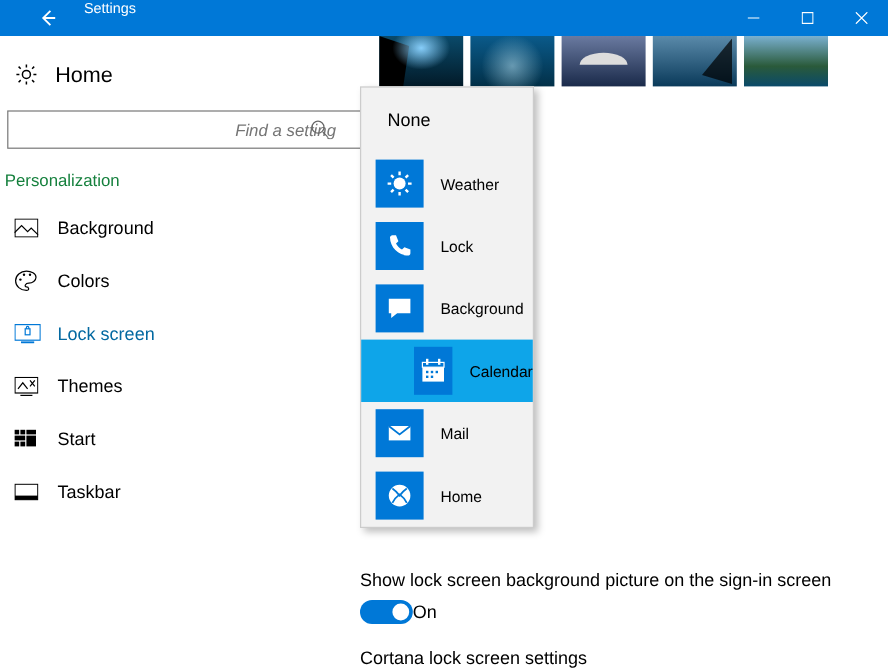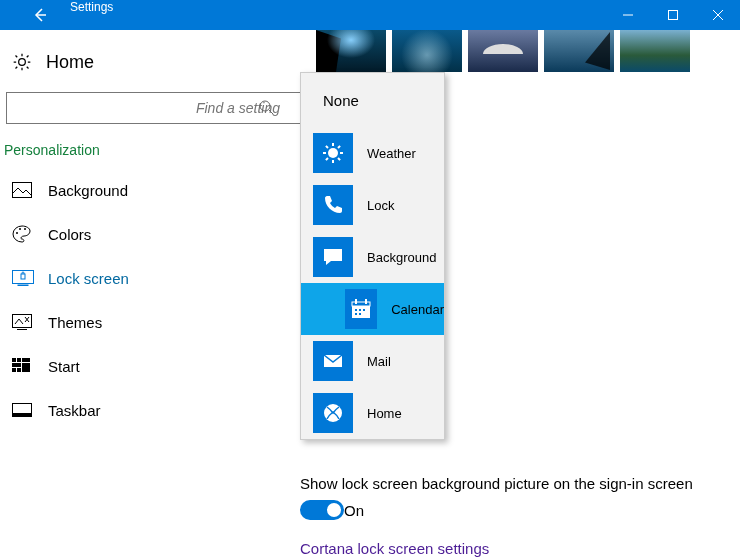--- a/index.html
+++ b/index.html
@@ -35,21 +35,21 @@
   .t2 { background: linear-gradient(#6a7aa0,#1a2a4a); }
   .t2::after { content:""; position:absolute; left:15px; top:14px; width:40px; height:10px; background:#ddd; border-radius:50% 50% 0 0/100% 100% 0 0; }
   .t3 { background: linear-gradient(#5a8aaa,#0a3a5a); }
   .t3::after { content:""; position:absolute; right:4px; top:2px; width:25px; height:38px; background:rgba(0,0,0,0.7); clip-path: polygon(100% 0, 100% 100%, 0 80%); }
   .t4 { background: linear-gradient(#7ab0d0 0%, #2a5a3a 60%, #0a4a6a 100%); }
   .signin-label { position:absolute; top:445px; left:0; font-size:15px; }
   .toggle-row { position:absolute; top:470px; left:0; display:flex; align-items:center; }
   .toggle { width:44px; height:20px; background:#0078d7; border-radius:10px; position:relative; cursor:pointer; }
   .toggle::after { content:""; position:absolute; right:3px; top:3px; width:14px; height:14px; background:#fff; border-radius:50%; }
   .toggle-label { font-size:15px; }
-  .link { position:absolute; top:510px; left:0; color:#4c1d95; font-size:15px; cursor:pointer; }
+  .link { position:absolute; top:510px; left:0; color:#000000; font-size:15px; cursor:pointer; }
   
   .dropdown { position:absolute; top:42px; left:0; width:145px; background:#f2f2f2; border:1px solid #ccc; box-shadow:3px 3px 6px rgba(0,0,0,0.25); z-index:10; }
   .dd-none { height:54px; display:flex; align-items:center; padding-left:22px; font-size:15px; cursor:pointer; }
   .dd-item { height:52px; display:flex; align-items:center; padding-left:12px; gap:14px; font-size:13px; cursor:pointer; }
   .dd-item.sel { background:#0ea5e9;padding-left:44px; }
   .dd-icon { width:40px; height:40px; background:#0078d7; display:flex; align-items:center; justify-content:center; }
   .dd-icon svg { fill:#fff; }
 </style>
 </head>
 <body>

